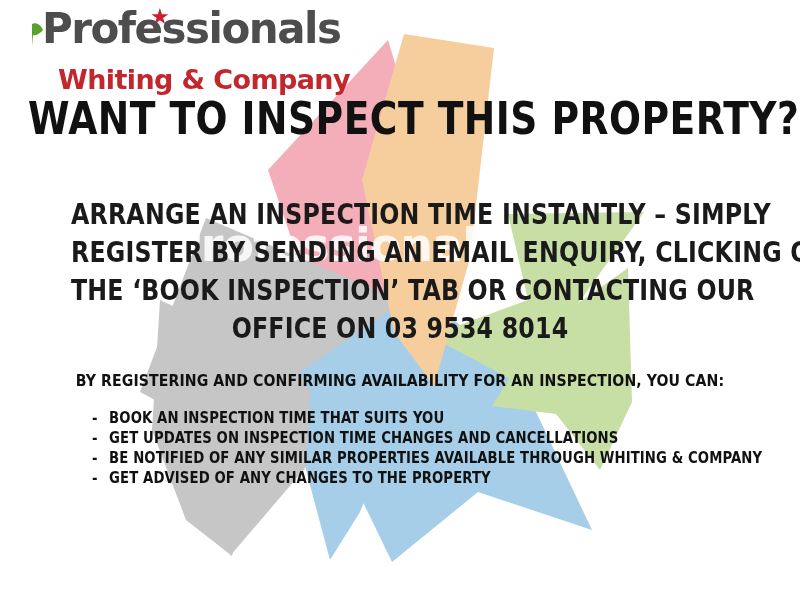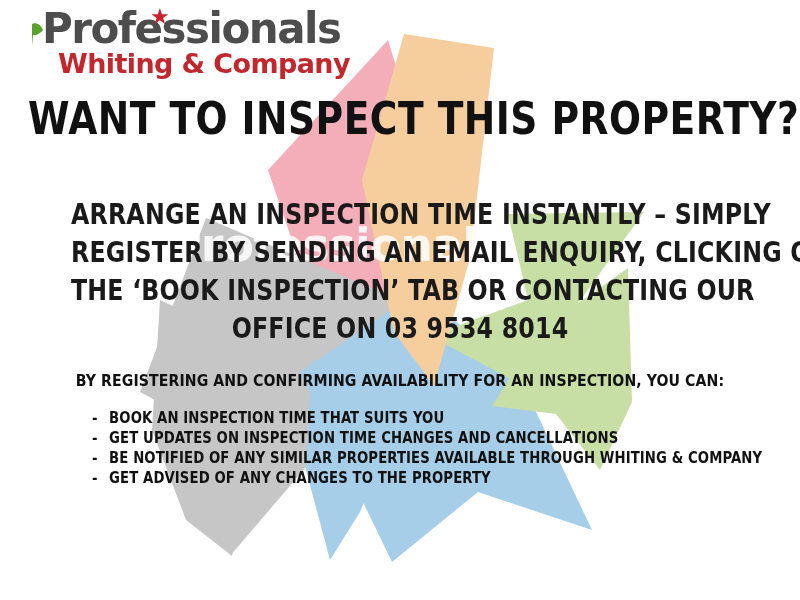--- a/index.html
+++ b/index.html
@@ -76,21 +76,21 @@
     font-size: 22px;
     line-height: 1;
   }
   .logo-row2 {
     font-family: "DejaVu Sans", sans-serif;
     font-weight: bold;
     font-size: 27px;
     letter-spacing: -0.6px;
     color: #c1272d;
     padding-left: 30px;
-    margin-top: 0;
+    margin-top: 16px;
   }
 
   
   .content {
     position: relative;
     z-index: 4;
     width: 800px;
     height: 600px;
   }
   .headline {

